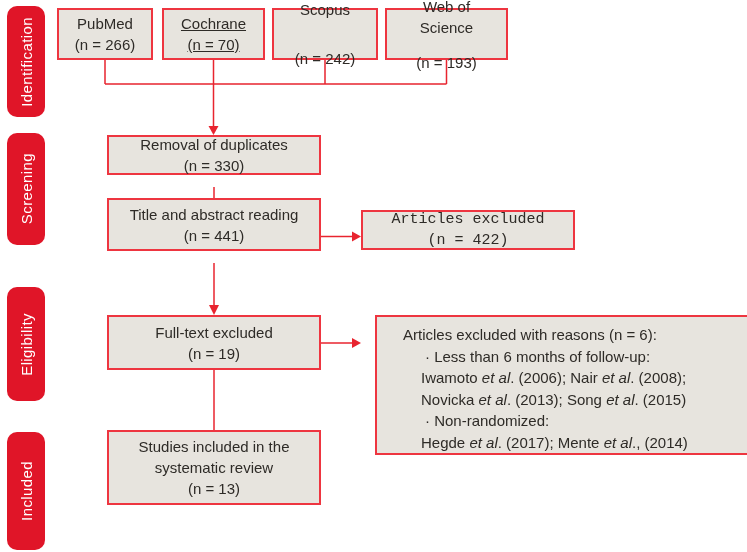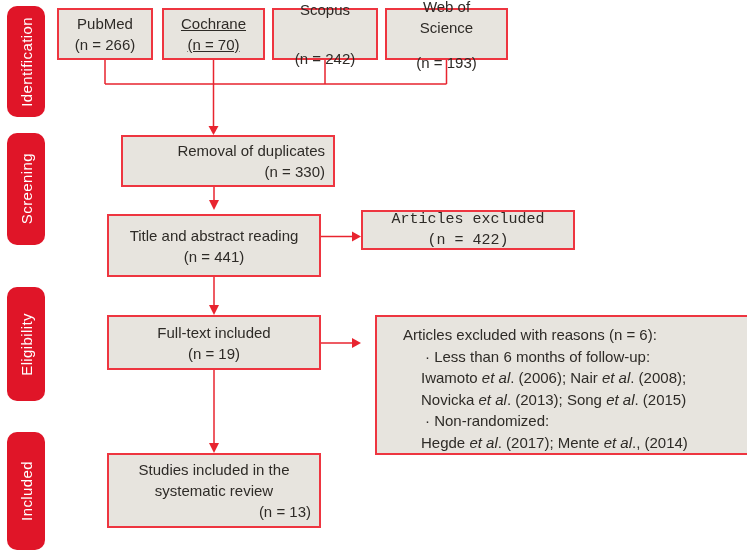--- a/index.html
+++ b/index.html
@@ -45,26 +45,26 @@
   #stage-identification{top:6px;height:111px;}
   #stage-screening{top:133px;height:112px;}
   #stage-eligibility{top:287px;height:114px;}
   #stage-included{top:432px;height:118px;}
 
   #box-pubmed{left:57px;top:8px;width:96px;height:52px;}
   #box-cochrane{left:162px;top:8px;width:103px;height:52px;text-decoration:underline;}
   #box-scopus{left:272px;top:8px;width:106px;height:52px;gap:28px;}
   #box-wos{left:385px;top:8px;width:123px;height:52px;gap:14px;}
 
-  #box-duplicates{left:121px;top:135px;width:214px;height:52px;align-items:flex-end;}
-  #box-title-abstract{left:107px;top:214px;width:214px;height:63px;}
+  #box-duplicates{left:107px;top:135px;width:214px;height:40px;}
+  #box-title-abstract{left:107px;top:198px;width:214px;height:53px;}
   #box-excluded{left:361px;top:210px;width:214px;height:40px;font-family:Liberation Mono, monospace;}
   #box-fulltext{left:107px;top:315px;width:214px;height:55px;}
   #box-reasons{left:375px;top:315px;width:422px;height:140px;}
-  #box-studies{left:107px;top:453px;width:214px;height:75px;align-items:flex-end;}
+  #box-studies{left:107px;top:430px;width:214px;height:75px;}
 </style>
 </head>
 <body>
 
 <div class="canvas">
 
   <svg class="connectors" viewBox="0 0 747 552">
     <path class="cl" d="M105 60 V84 M213.5 60 V84 M325 60 V84 M446.5 60 V84 M105 84 H446.5 M213.5 84 V128"></path>
     <polygon class="ah" points="208.5,126 218.5,126 213.5,135"></polygon>
     <path class="cl" d="M214 187 V201"></path>
@@ -115,21 +115,21 @@
   </div>
   <div class="box center" id="box-title-abstract">
     <span>Title and abstract reading</span>
     <span>(n = 441)</span>
   </div>
   <div class="box center" id="box-excluded">
     <span>Articles excluded</span>
     <span>(n = 422)</span>
   </div>
   <div class="box center" id="box-fulltext">
-    <span>Full-text included</span>
+    <span>Full-text excluded</span>
     <span>(n = 19)</span>
   </div>
 
   <div class="box reasons" id="box-reasons">
     <div class="rline">Articles excluded with reasons (n = 6):</div>
     <div>
         <div class="rline ind1"><span>· Less than 6 months of follow-up:</span></div>
         <div class="rline ind2"><span>Iwamoto </span><span class="it">et al</span><span>. (2006); Nair </span><span class="it">et al</span><span>. (2008);</span></div>
         <div class="rline ind2"><span>Novicka </span><span class="it">et al</span><span>. (2013); Song </span><span class="it">et al</span><span>. (2015)</span></div>
         <div class="rline ind1"><span>· Non-randomized:</span></div>

